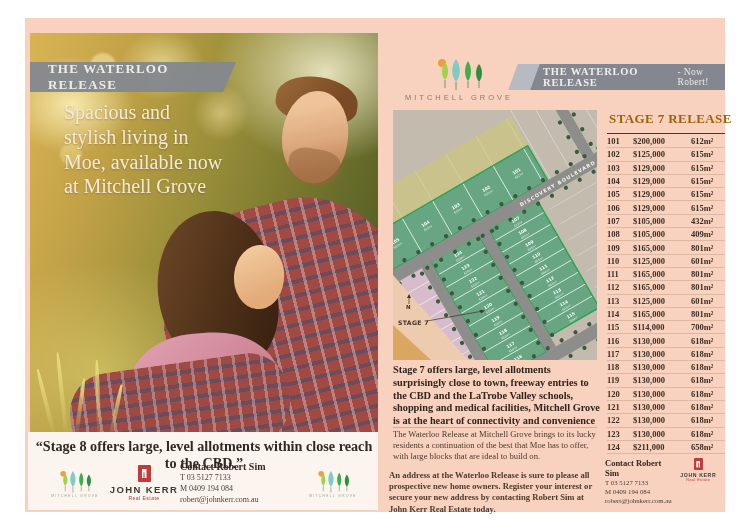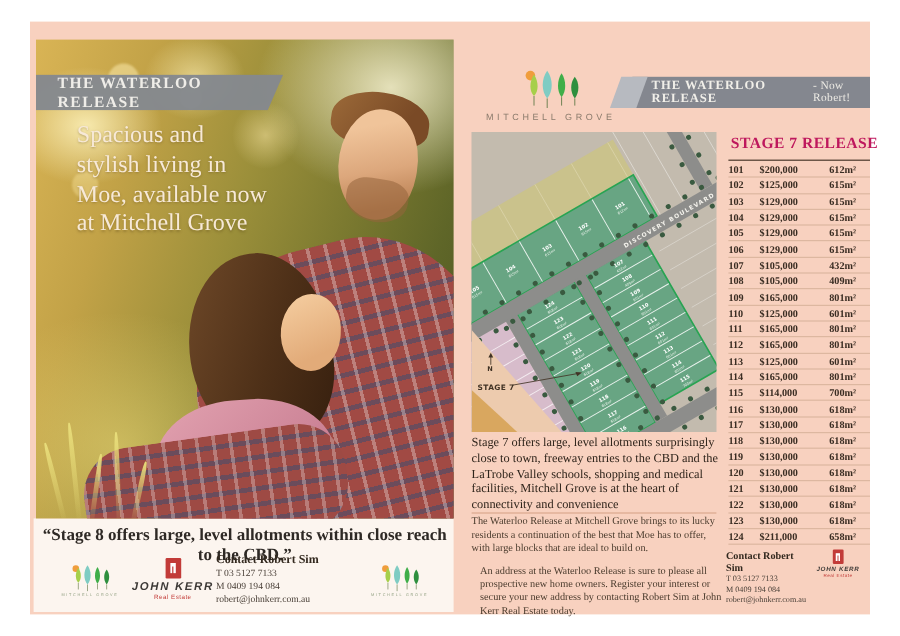--- a/index.html
+++ b/index.html
@@ -71,21 +71,21 @@
   #logo-row { left:32px; top:458px; width:344px; height:50px;
     display:flex; align-items:center; justify-content:space-between; padding:0 10px; }
   .mg-small { width:66px; text-align:center; }
   .mg-small svg { width:44px; height:25px; display:block; margin:0 auto; }
   .mg-small .mg-txt { font-family:"Liberation Sans",sans-serif; font-size:3.2px; letter-spacing:1.4px; color:#93a183; }
   .jk-block { text-align:center; width:72px; }
   .jk-icon { width:13px; height:17px; background:#c23b38; border-radius:1px; margin:0 auto 2px; position:relative; }
   .jk-icon::after { content:""; position:absolute; left:4px; top:4px; width:5px; height:9px; background:#fff;
     clip-path:polygon(0 0,100% 0,100% 100%,60% 100%,60% 35%,40% 35%,40% 100%,0 100%); }
   .jk-name { font-family:"Liberation Sans",sans-serif; font-size:9.5px; font-weight:bold;
-    letter-spacing:1.4px; color:#3d3a37;font-style:italic; }
+    letter-spacing:1.4px; color:#3d3a37; }
   .jk-tag { font-family:"Liberation Sans",sans-serif; font-size:5.2px; color:#c23b38; letter-spacing:.4px; }
   .contact-block .c-head { font-size:10px; font-weight:bold; color:#33291f; margin-bottom:0; }
   .contact-block .c-line { font-size:8px; color:#4a4038; line-height:1.4; }
   #contact-left { width:120px; }
 
   
   #mg-logo-big { left:396px; top:56px; width:126px; text-align:center; }
   #mg-logo-big svg { width:66px; height:36px; display:block; margin:0 auto; }
   #mg-logo-big .mg-txt { font-family:"Liberation Sans",sans-serif; font-size:7.5px;
     letter-spacing:3px; color:#8b7b6c; margin-top:1px; }
@@ -100,28 +100,28 @@
   #site-map { left:393px; top:110px; width:204px; height:250px; }
   #site-map svg { display:block; }
   .lot-num { font-family:"DejaVu Sans",sans-serif; font-size:4.2px; font-weight:bold; fill:#ffffff; text-anchor:middle; }
   .lot-size { font-family:"DejaVu Sans",sans-serif; font-size:2.9px; fill:#eef5ee; text-anchor:middle; }
   .road-label { font-family:"DejaVu Sans",sans-serif; font-size:5px; font-weight:bold;
     fill:#f4f2ec; letter-spacing:1px; text-anchor:middle; }
   .map-note { font-family:"DejaVu Sans",sans-serif; font-size:6.2px; font-weight:bold; fill:#413325; letter-spacing:.3px; }
   .map-north { font-family:"DejaVu Sans",sans-serif; font-size:5.5px; font-weight:bold; fill:#413325; }
 
   
-  #intro-bold { left:393px; top:364px; width:208px; font-size:10.3px; font-weight:normal;
+  #intro-bold { left:393px; top:364px; width:208px; font-size:10.3px; font-weight:bold;
     color:#2f241b; line-height:1.24; }
   #divider { left:393px; top:427px; width:204px; height:1px; background:#dca folder; background:#dba78e; }
   #body-1 { left:393px; top:429px; width:208px; font-size:8.6px; color:#4a3b2d; line-height:1.3; }
-  #body-2 { left:400px; top:470px; width:208px; font-size:8.6px; color:#4a3b2d; line-height:1.3; }
-
-  
-  #stage-title { left:609px; top:111px; font-size:13px; font-weight:bold; color:#be185d; letter-spacing:.4px; }
+  #body-2 { left:389px; top:470px; width:208px; font-size:8.6px; color:#4a3b2d; line-height:1.3;font-weight:bold; }
+
+  
+  #stage-title { left:609px; top:111px; font-size:13px; font-weight:bold; color:#a16207; letter-spacing:.4px; }
   #stage-table { left:607px; top:133px; width:118px; border-top:1.6px solid #4a392b; padding-top:1px; }
   .t-row { display:flex; justify-content:space-between; align-items:center; height:13.3px;
     border-bottom:1px solid #ddb7a0; }
   .t-row span { font-size:8.5px; font-weight:bold; color:#3a2d23; }
   .c-lot { width:22px; } .c-price { width:54px; } .c-size { width:34px; }
 
   
   #contact-right { left:605px; top:458px; width:120px; display:flex; justify-content:space-between; }
   #contact-right .c-head { font-size:8.5px; }
   #contact-right .c-line { font-size:6.8px; line-height:1.35; }

